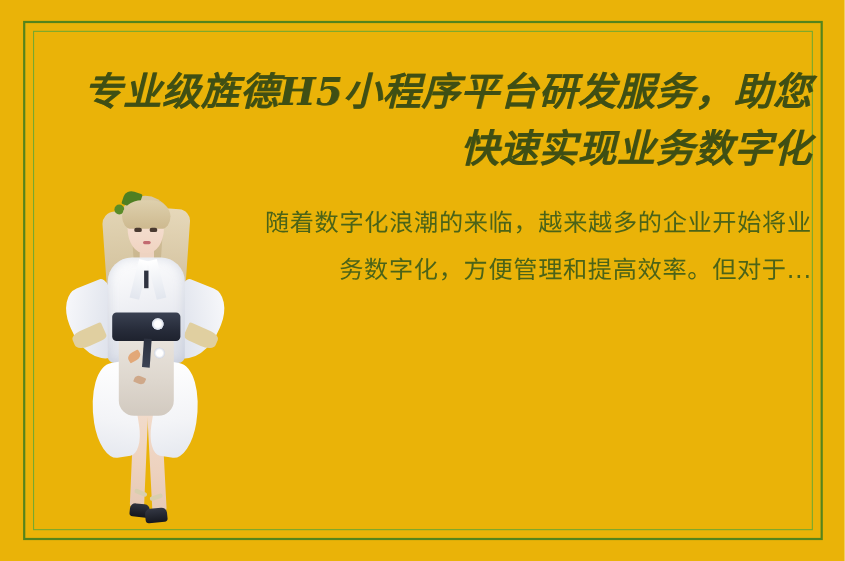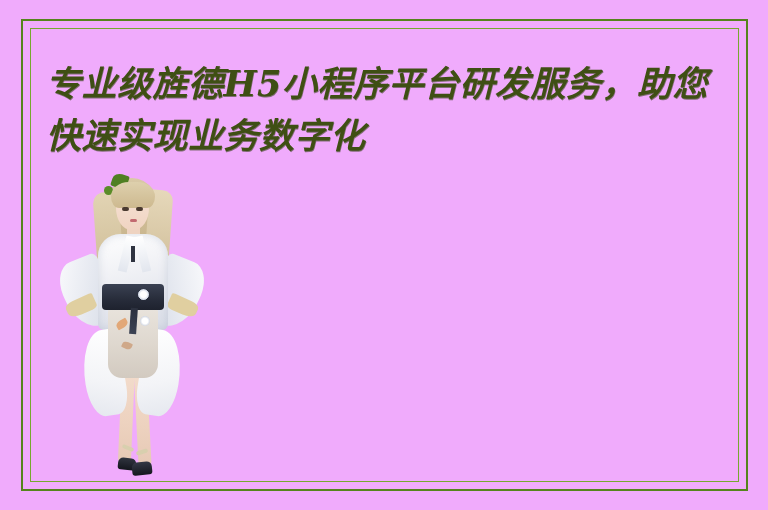--- a/index.html
+++ b/index.html
@@ -9,23 +9,24 @@
     background: #ffffff;
   }
   body {
     font-family: "Liberation Sans", "DejaVu Sans", sans-serif;
   }
 
   .card {
     position: relative;
     width: 768px;
     height: 510px;
-    background: #f0abfc;
+    background: #eab308;
     overflow: hidden;
     box-sizing: border-box;
+    text-align: right;
   }
 
   
   .frame-outer {
     position: absolute;
     left: 21px;
     top: 19px;
     width: 727px;
     height: 472px;
     border: 2px solid #55841c;
@@ -334,15 +335,16 @@
       <div class="fig-layer hair-orn2"></div>
       <div class="fig-layer eye-l"></div>
       <div class="fig-layer eye-r"></div>
       <div class="fig-layer mouth"></div>
       <div class="fig-layer strap-l"></div>
       <div class="fig-layer strap-r"></div>
       <div class="fig-layer shoe-l"></div>
       <div class="fig-layer shoe-r"></div>
     </div>
 
+    <p class="body-text">随着数字化浪潮的来临，越来越多的企业开始将业务数字化，方便管理和提高效率。但对于...</p>
 
   </div>
 </div>
 
 </body></html>

